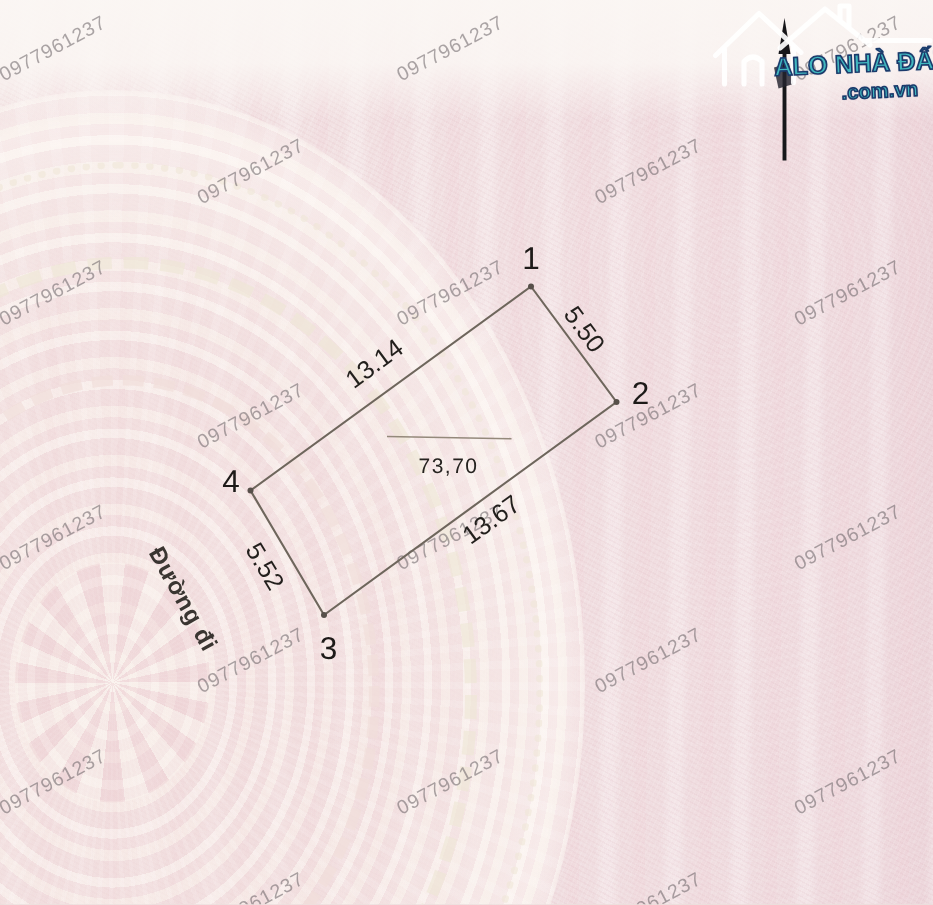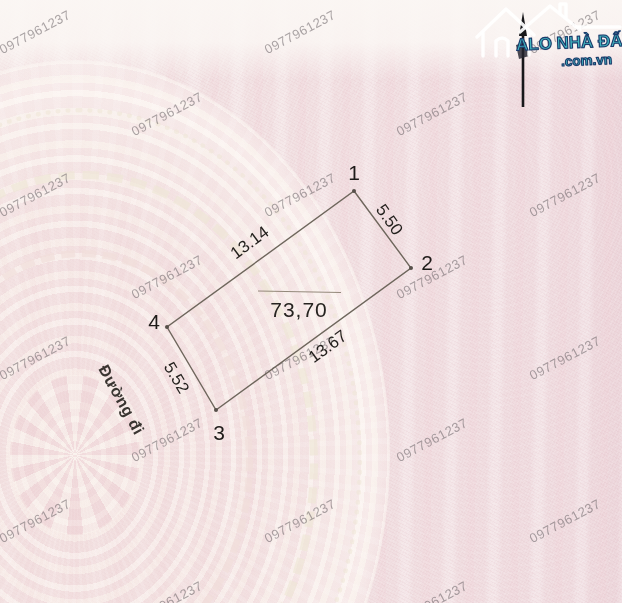--- a/index.html
+++ b/index.html
@@ -82,21 +82,21 @@
   .vtx { font-size:21px; }
   .side { font-size:17px; color:#221f1c; }
   .s41 { left:250px; top:243px; transform:translate(-50%,-50%) rotate(-36.5deg); }
   .s12 { left:389px; top:220px; transform:translate(-50%,-50%) rotate(54deg); }
   .s23 { left:328px; top:347px; transform:translate(-50%,-50%) rotate(-36deg); }
   .s34 { left:176px; top:378px; transform:translate(-50%,-50%) rotate(59deg); }
   .v1 { left:354px; top:173px; }
   .v2 { left:427px; top:263px; }
   .v3 { left:219px; top:433px; }
   .v4 { left:154px; top:322px; }
-  .area { left:299px; top:310px; font-size:21px; letter-spacing:1px; color:#262320; }
+  .area { left:299px; top:310px; font-size:14px; letter-spacing:1px; color:#262320; }
   .road {
     left:121px; top:400px; font-size:16px; font-weight:bold; color:#3a3531;
     transform:translate(-50%,-50%) rotate(61deg); letter-spacing:.5px;
   }
   
   .logo { position:absolute; left:470px; top:0; width:152px; height:84px; }
   .logo svg { position:absolute; left:0; top:0; }
   .logo-brand, .logo-domain {
     position:absolute; font-weight:bold; white-space:nowrap;
     color:#41b6bf; -webkit-text-stroke:1.05px #1b3a6b;

